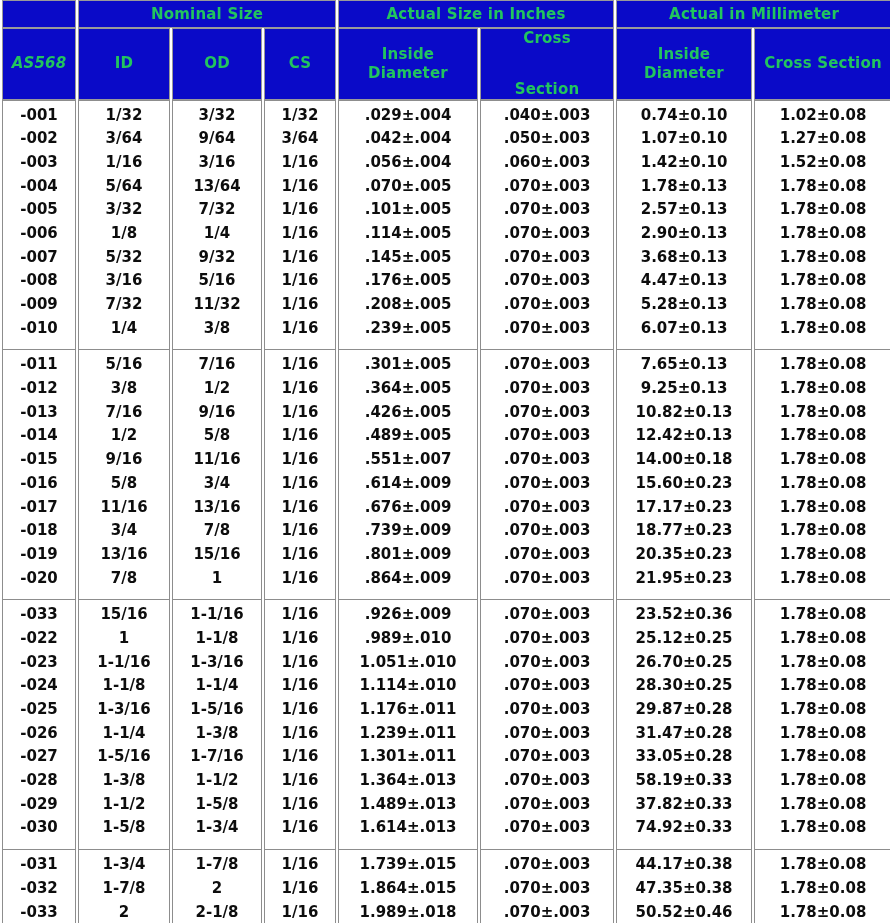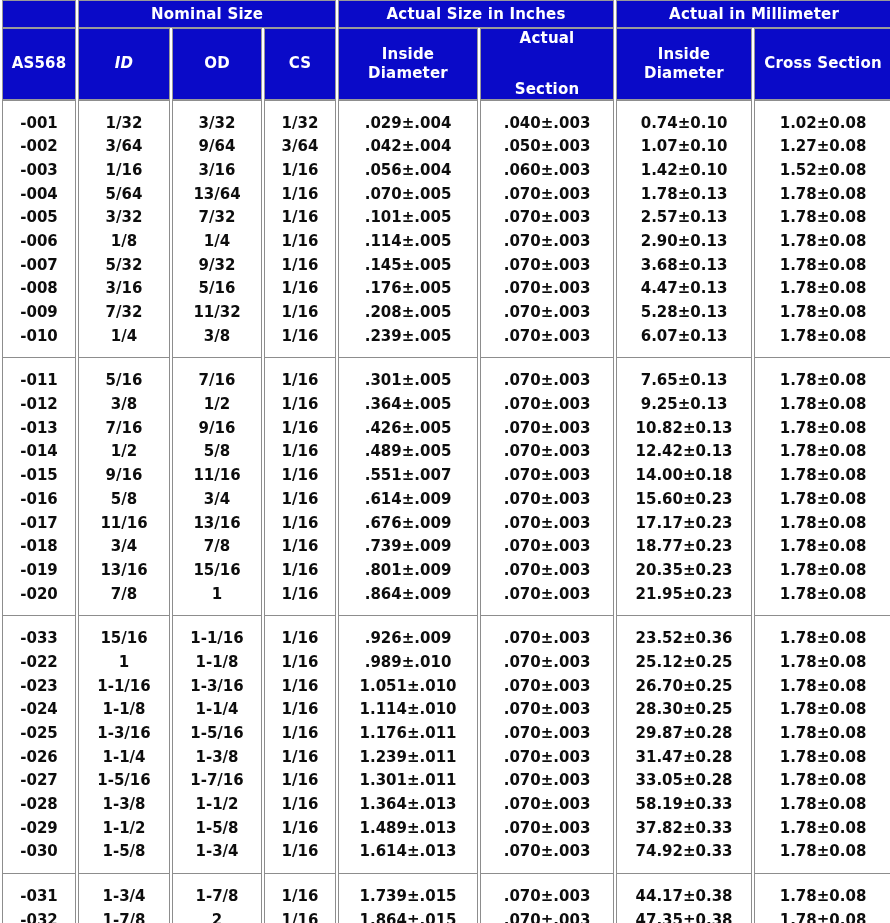--- a/index.html
+++ b/index.html
@@ -23,21 +23,21 @@
     width: 890px;
     table-layout: fixed;
   }
   table.as568 th, table.as568 td {
     padding: 0;
     margin: 0;
   }
   
   th.grp, th.col {
     background: #0a0ac8;
-    color: #ffffff;
+    color: #22c55e;
     font-weight: bold;
     font-size: 15px;
     text-align: center;
     border: 1px solid #9a9a9a;
     line-height: 1.25;
     letter-spacing: .2px;
   }
   th.grp {
     height: 26px;
     vertical-align: middle;
@@ -60,21 +60,21 @@
     border-top: 1px solid #8d8d8d;
     border-bottom: 0;
     vertical-align: top;
     padding: 0;
   }
   td.cell.firstblock {
     border-top: 1px solid #8d8d8d;
   }
   .stack {
     display: block;
-    padding-top: 11px;
+    padding-top: 3px;
     padding-bottom: 9px;
   }
   .v {
     display: block;
     height: 23.7px;
     line-height: 23.7px;
     text-align: center;
     font-size: 15px;
     color: #0d0d0d;
     font-weight: bold;
@@ -99,37 +99,37 @@
     </colgroup>
     <thead>
       <tr id="group-header-row">
           <th colspan="1" class="blank"></th>
           <th colspan="3" class="grp">Nominal Size</th>
           <th colspan="2" class="grp">Actual Size in Inches</th>
           <th colspan="2" class="grp">Actual in Millimeter</th>
         </tr>
       <tr id="column-header-row">
           <th class="col">
-            <span style="display: block;">AS568</span>
-          </th>
-          <th class="col">
-            <span style="display: block; font-style: italic;">ID</span>
+            <span style="display: block; font-style: italic;">AS568</span>
+          </th>
+          <th class="col">
+            <span style="display: block;">ID</span>
           </th>
           <th class="col">
             <span style="display: block;">OD</span>
           </th>
           <th class="col">
             <span style="display: block;">CS</span>
           </th>
           <th class="col">
             <span style="display: block;">Inside</span>
             <span style="display: block;">Diameter</span>
           </th>
           <th class="col">
-            <span style="display: block;">Actual</span>
+            <span style="display: block;">Cross</span>
             <span style="display: block; margin-top: 32px;">Section</span>
           </th>
           <th class="col">
             <span style="display: block;">Inside</span>
             <span style="display: block;">Diameter</span>
           </th>
           <th class="col">
             <span style="display: block;">Cross Section</span>
           </th>
         </tr>

